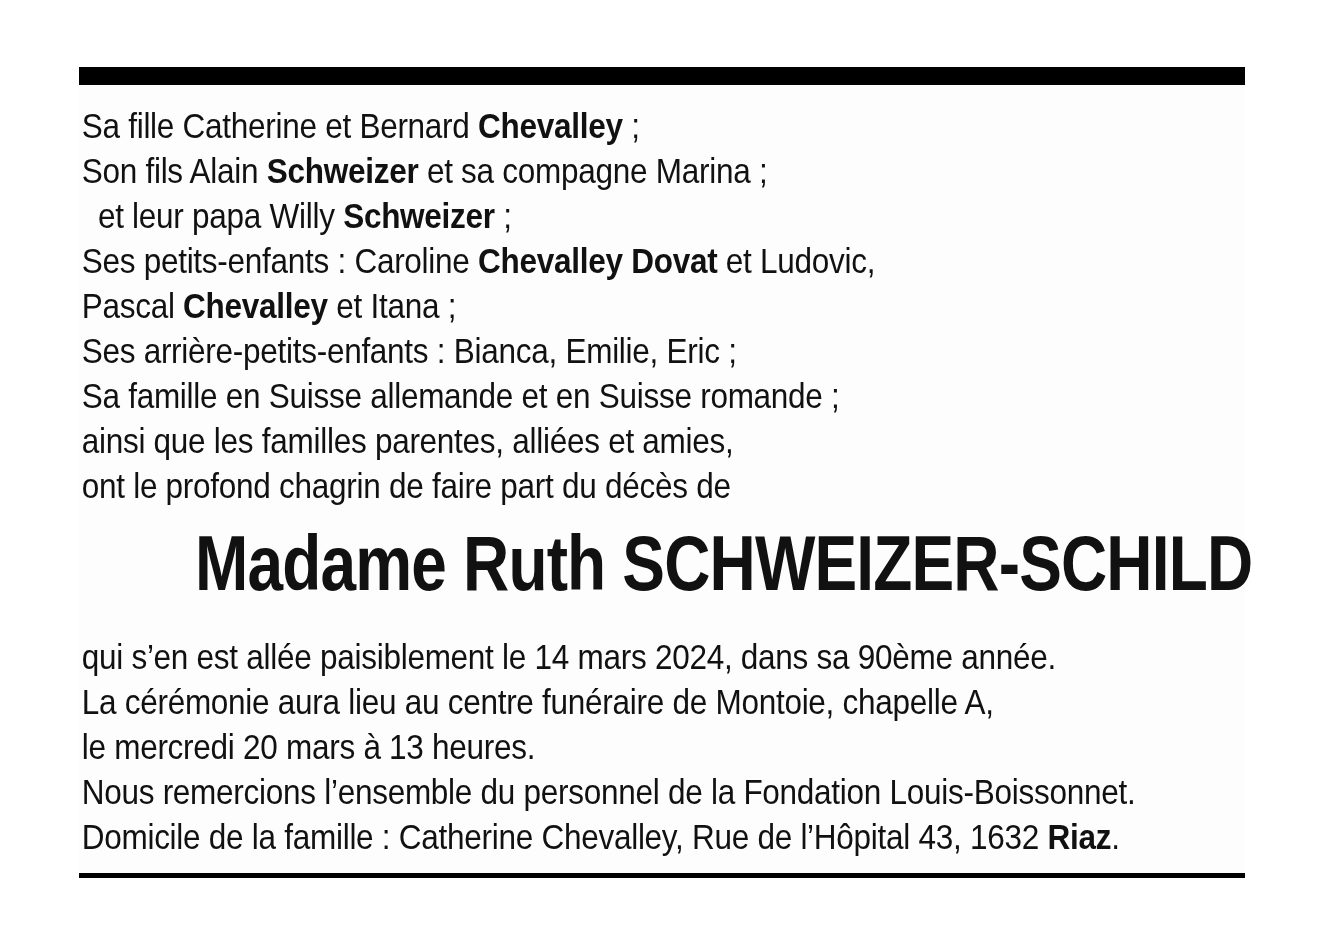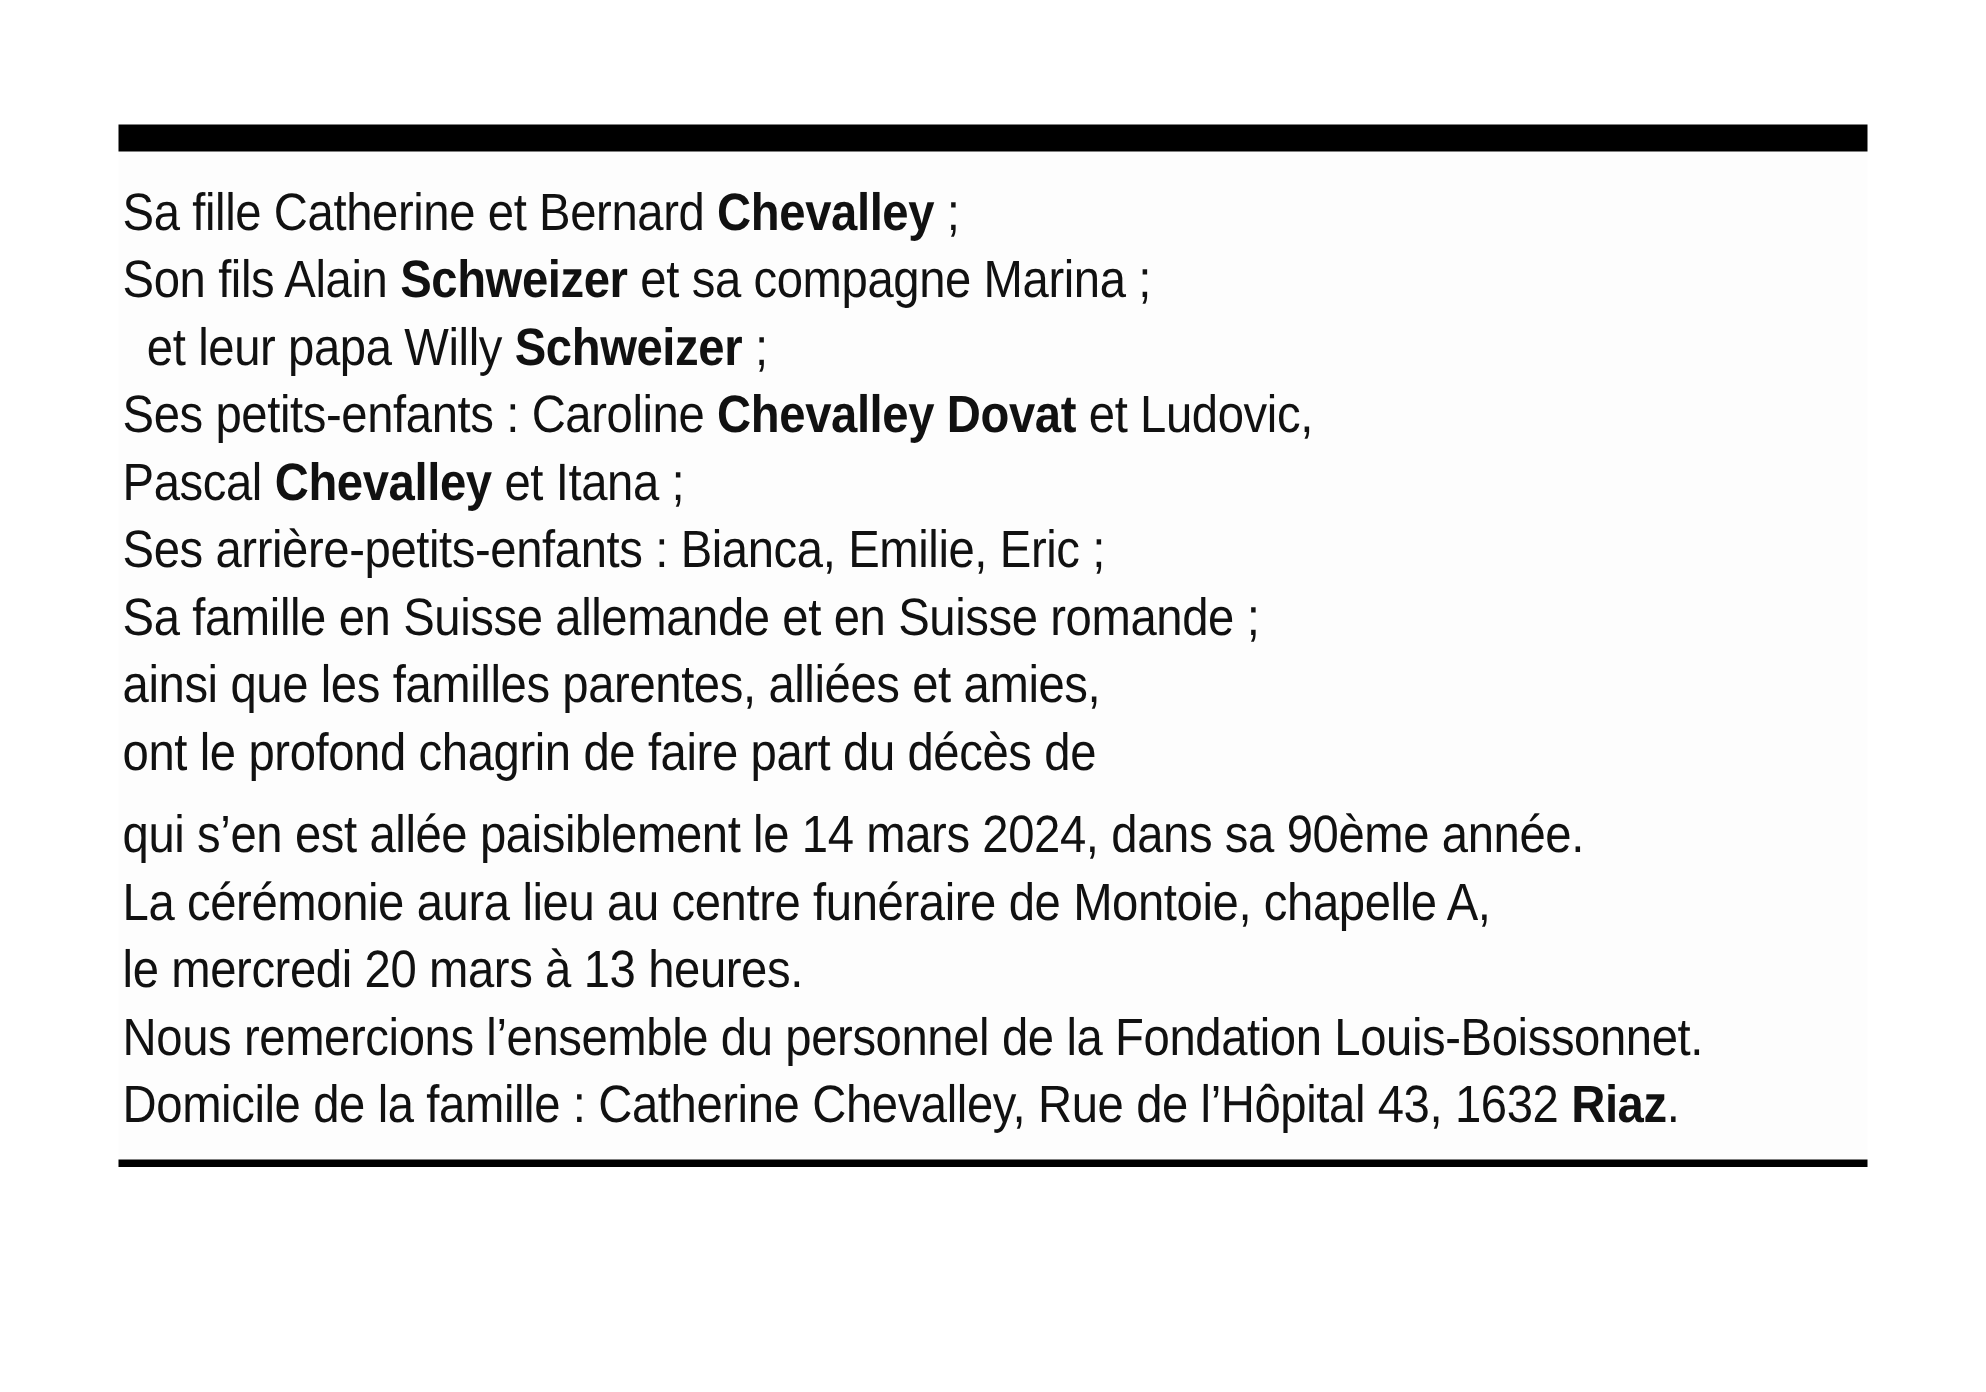--- a/index.html
+++ b/index.html
@@ -6,21 +6,21 @@
   body {
     width: 1324px; height: 928px;
     background: #ffffff;
     font-family: "Liberation Sans", sans-serif;
     position: relative;
     overflow: hidden;
     color: #111111;
   }
   .notice {
     position: absolute;
-    left: 79px; top: 83px;
+    left: 79px; top: 67px;
     width: 1166px;
     background: #fdfdfd;
   }
   .top-rule {
     height: 18px;
     background: #000000;
   }
   .bottom-rule {
     height: 5px;
     background: #000000;
@@ -65,20 +65,23 @@
     <div class="line"><span>Son fils Alain </span><span class="bold">Schweizer</span><span> et sa compagne Marina ;</span></div>
     <div class="line indent"><span>et leur papa Willy </span><span class="bold">Schweizer</span><span> ;</span></div>
     <div class="line"><span>Ses petits-enfants : Caroline </span><span class="bold">Chevalley Dovat</span><span> et Ludovic,</span></div>
     <div class="line"><span>Pascal </span><span class="bold">Chevalley</span><span> et Itana ;</span></div>
     <div class="line"><span>Ses arrière-petits-enfants : Bianca, Emilie, Eric ;</span></div>
     <div class="line"><span>Sa famille en Suisse allemande et en Suisse romande ;</span></div>
     <div class="line"><span>ainsi que les familles parentes, alliées et amies,</span></div>
     <div class="line"><span>ont le profond chagrin de faire part du décès de</span></div>
   </div>
 
+  <div class="deceased">
+    <span class="inner">Madame Ruth SCHWEIZER-SCHILD</span>
+  </div>
 
   <div class="details textblock">
     <div class="line"><span>qui s’en est allée paisiblement le 14 mars 2024, dans sa 90ème année.</span></div>
     <div class="line"><span>La cérémonie aura lieu au centre funéraire de Montoie, chapelle A,</span></div>
     <div class="line"><span>le mercredi 20 mars à 13 heures.</span></div>
     <div class="line"><span>Nous remercions l’ensemble du personnel de la Fondation Louis-Boissonnet.</span></div>
     <div class="line"><span>Domicile de la famille : Catherine Chevalley, Rue de l’Hôpital 43, 1632 </span><span class="bold">Riaz</span><span>.</span></div>
   </div>
 
   <div class="bottom-rule"></div>

